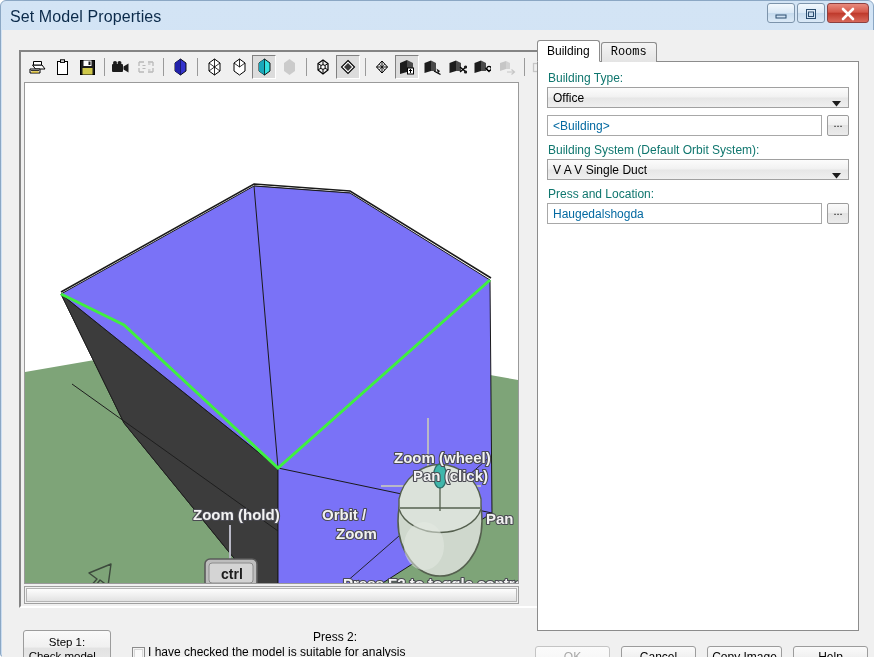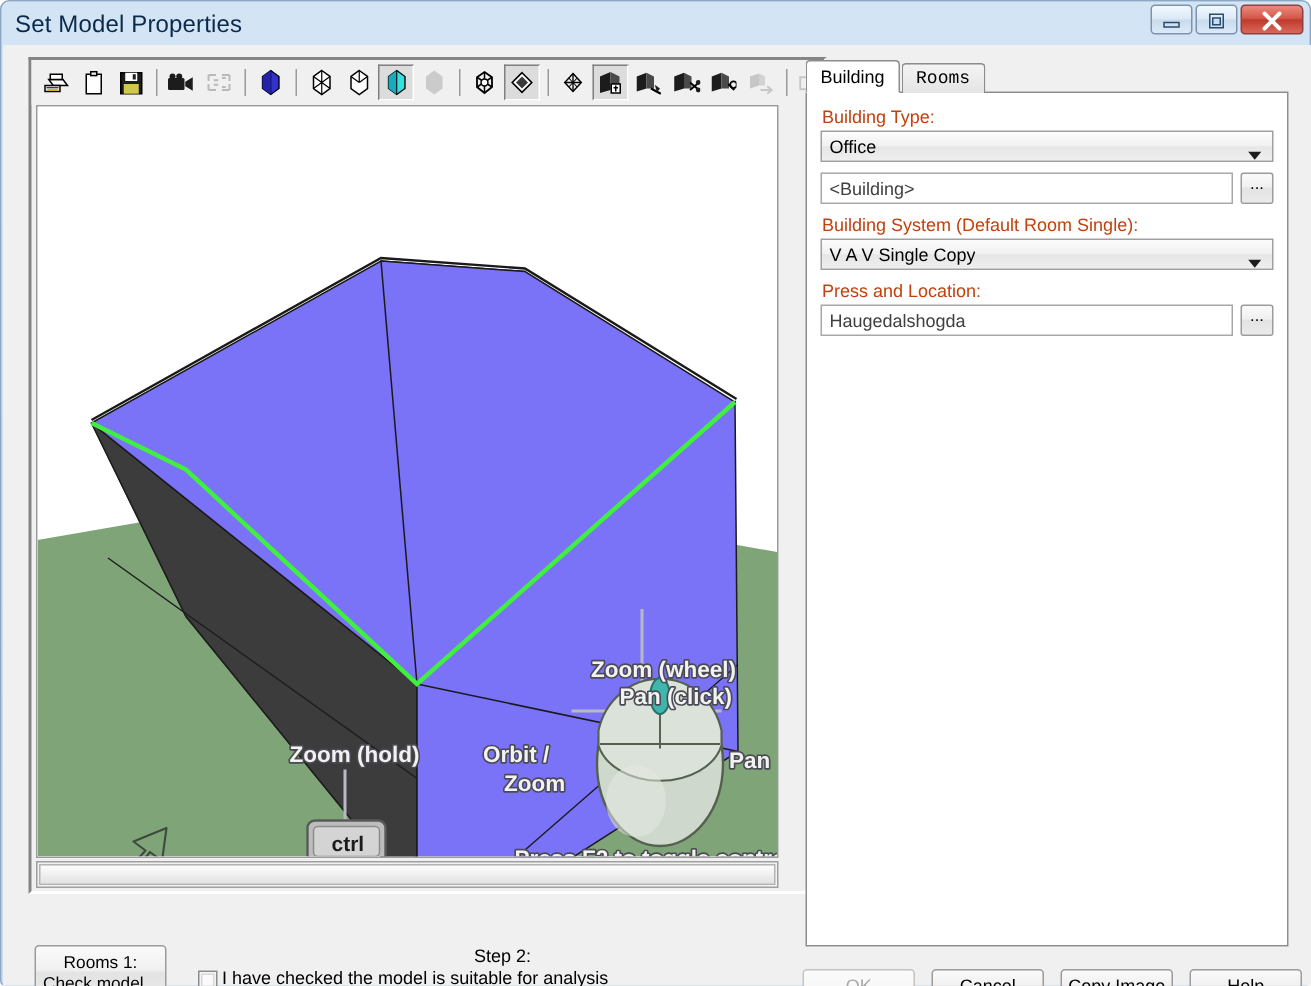--- a/index.html
+++ b/index.html
@@ -74,21 +74,21 @@
     left: 1px; top: 29px;
     width: 872px;
     height: 627px;
     background: #f0f0f0;
     box-sizing: border-box;
   }
 
   
   #viewer-panel {
     position: absolute;
-    left: 17px; top: 8px;
+    left: 17px; top: 20px;
     width: 532px;
     height: 558px;
     box-sizing: border-box;
     border: 2px solid;
     border-color: #848484 #ffffff #ffffff #848484;
     background: #f0f0f0;
   }
 
   
   #toolbar {
@@ -263,21 +263,21 @@
     width: 322px;
     height: 570px;
     box-sizing: border-box;
     border: 1px solid #8c8c8c;
     background: #ffffff;
     padding: 9px 9px 0 9px;
   }
 
   .field-label {
     font-size: 12px;
-    color: #c2410c;
+    color: #0f766e;
     margin: 0 0 2px 1px;
   }
   .field-group { margin-bottom: 7px; }
   .field-row { display: flex; align-items: center; }
 
   .combo {
     flex: 1 1 auto;
     height: 21px;
     box-sizing: border-box;
     border: 1px solid #a0a0a0;
@@ -304,21 +304,21 @@
     height: 21px;
     box-sizing: border-box;
     border: 1px solid #a8a8a8;
     background: #ffffff;
     display: flex;
     align-items: center;
   }
   .textbox-text {
     padding-left: 5px;
     font-size: 12px;
-    color: #404040;
+    color: #0369a1;
     white-space: nowrap;
     overflow: hidden;
     text-align: center;
   }
   .ellipsis-btn {
     flex: 0 0 auto;
     width: 22px;
     height: 21px;
     margin-left: 5px;
     box-sizing: border-box;
@@ -621,26 +621,26 @@
         </svg>
       </div>
 
       <div id="hscroll">
         <div id="hscroll-thumb"></div>
       </div>
     </div>
 
     <div id="step-row">
       <div id="step1-btn">
-        <div>Rooms 1:</div>
+        <div>Step 1:</div>
         <div>Check model...</div>
       </div>
 
       <div id="step2-block">
-        <div id="step2-title">Step 2:</div>
+        <div id="step2-title">Press 2:</div>
         <div id="step2-row">
           <div id="step2-check">
             <div id="step2-check-inner"></div>
           </div>
           <div id="step2-label">I have checked the model is suitable for analysis</div>
         </div>
       </div>
     </div>
 
     <div id="tab-host">
@@ -668,24 +668,24 @@
         <div class="field-group">
           <div class="field-row">
             <div class="textbox">
               <span class="textbox-text">&lt;Building&gt;</span>
             </div>
             <div class="ellipsis-btn">...</div>
           </div>
         </div>
 
         <div class="field-group">
-          <div class="field-label">Building System (Default Room Single):</div>
+          <div class="field-label">Building System (Default Orbit System):</div>
           <div class="field-row">
             <div class="combo">
-              <span class="combo-text">V A V Single Copy</span>
+              <span class="combo-text">V A V Single Duct</span>
               <span class="combo-arrow">
                 <svg width="9" height="6" viewBox="0 0 9 6">
                     <path d="M0 0 L9 0 L4.5 5.5 Z" fill="#1c1c1c"></path>
                   </svg>
               </span>
             </div>
           </div>
         </div>
 
         <div class="field-group">

